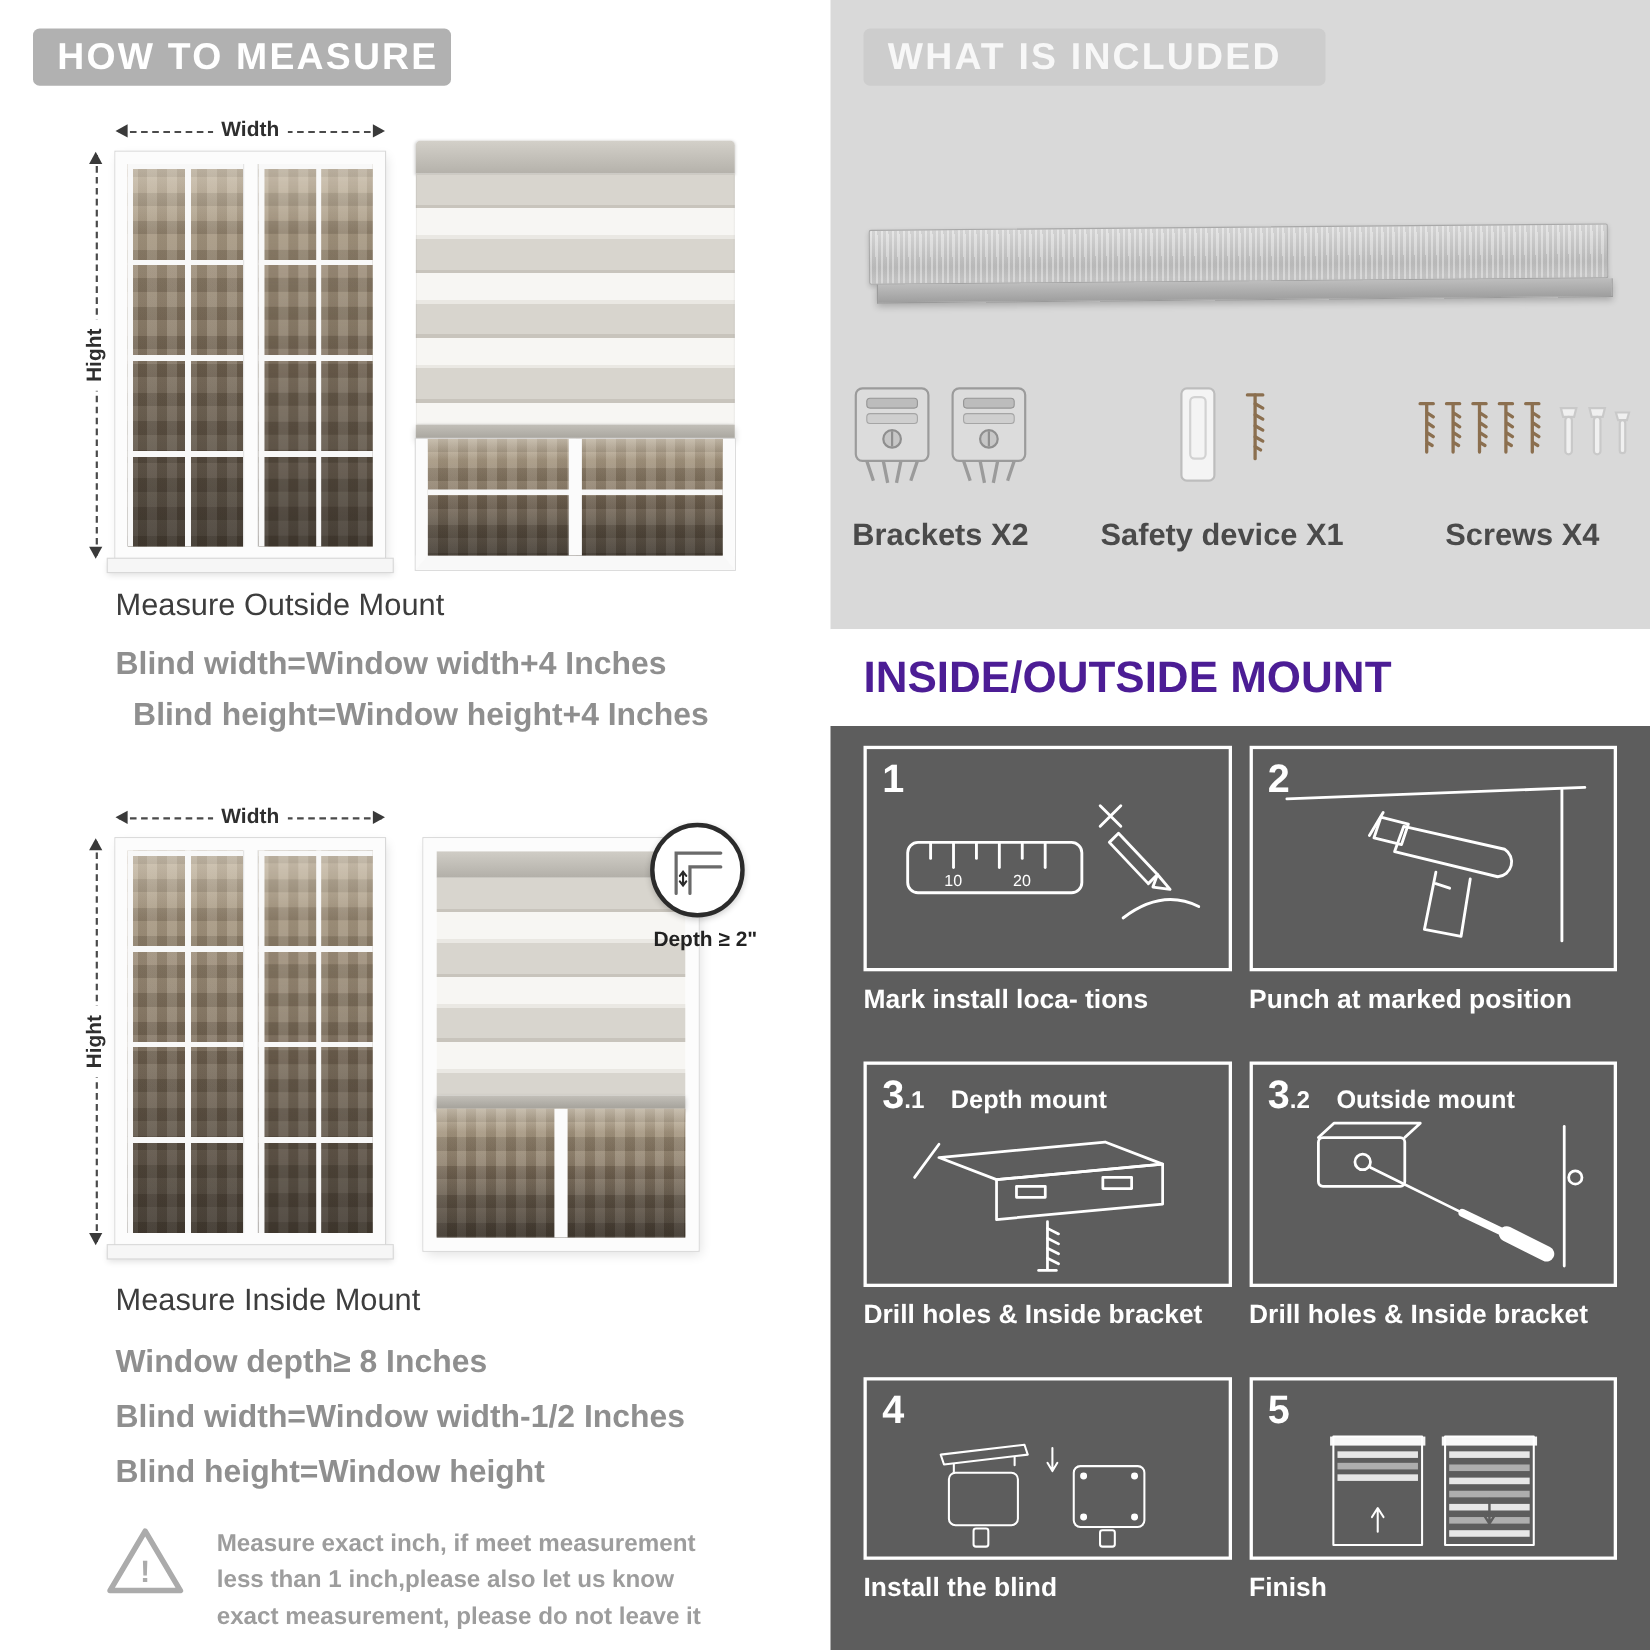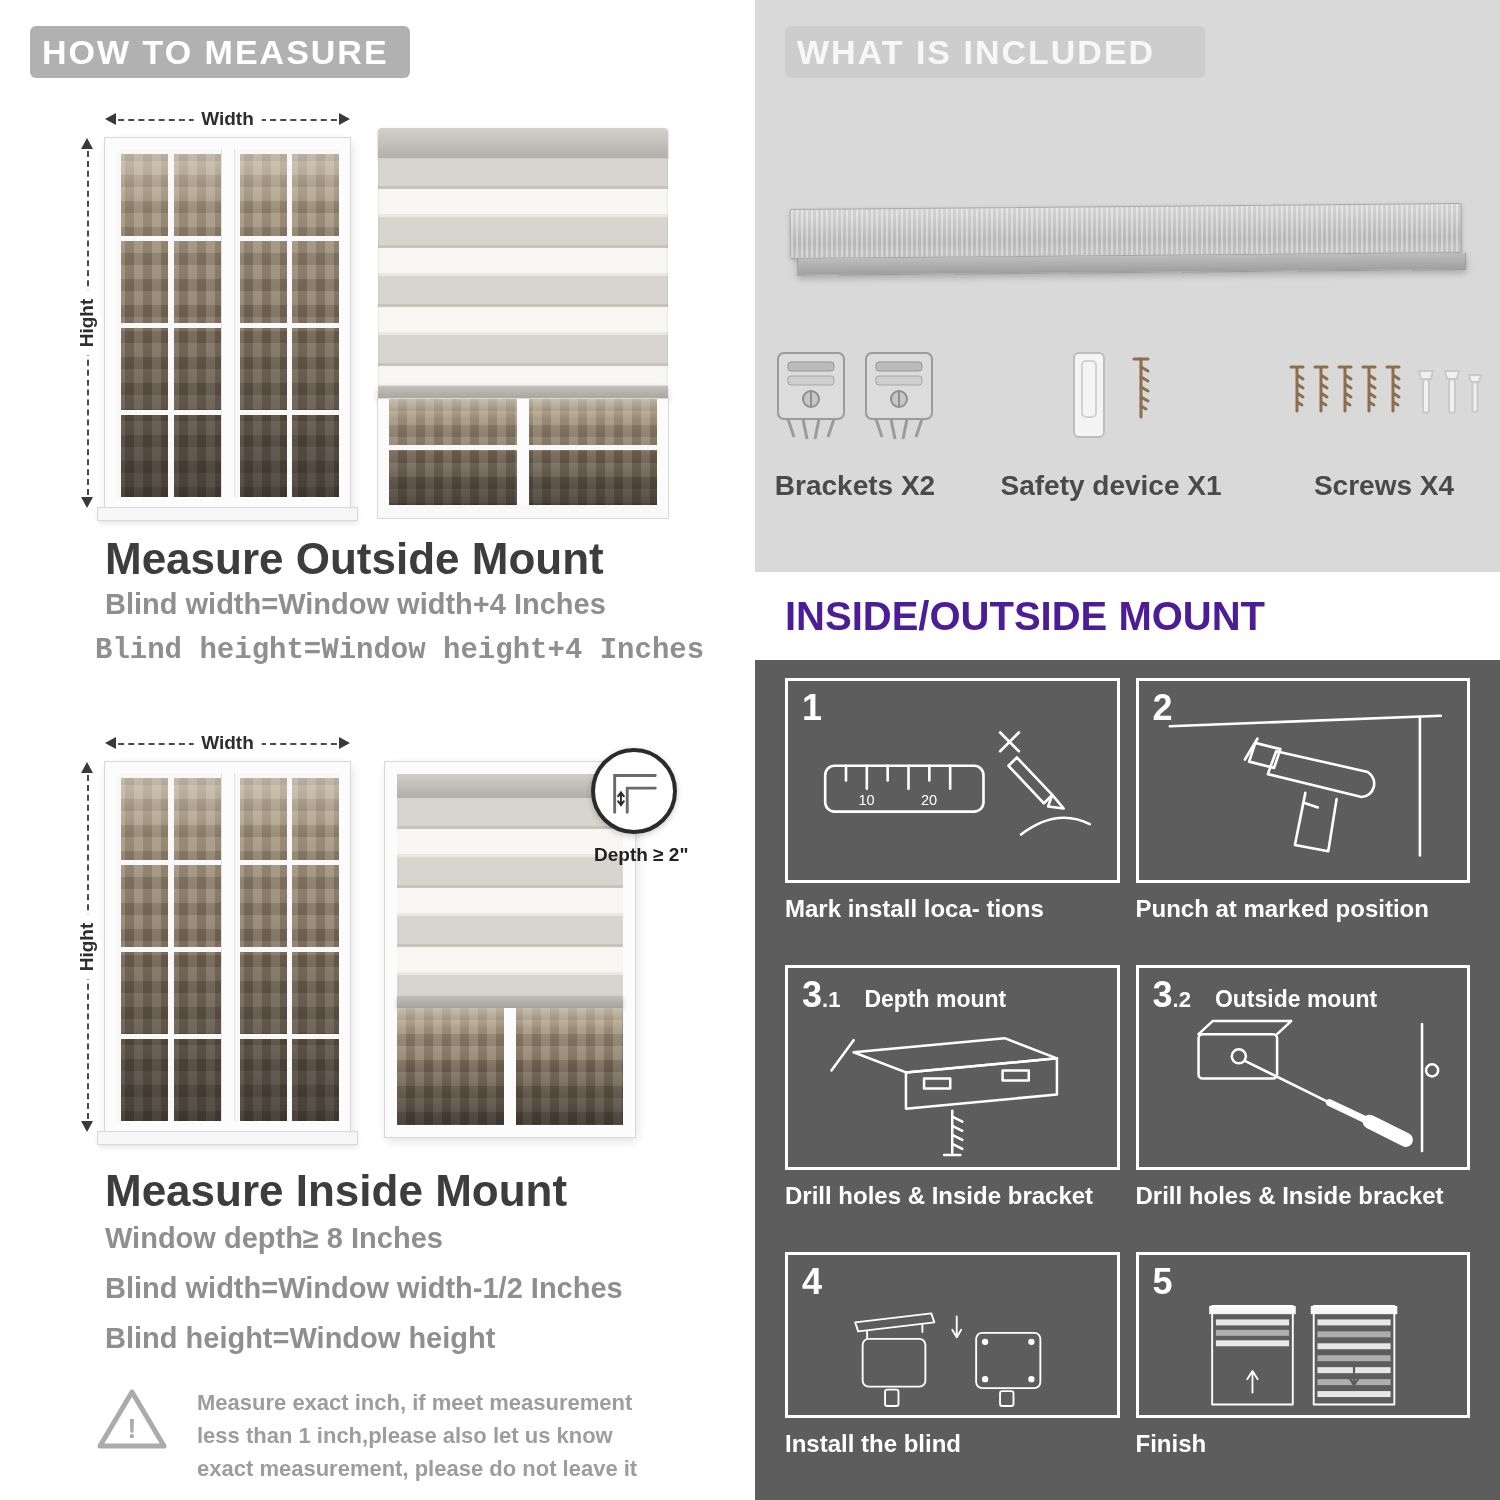--- a/index.html
+++ b/index.html
@@ -2,25 +2,25 @@
 <html><head>
 <meta charset="utf-8">
 <style>
   * { margin:0; padding:0; box-sizing:border-box; }
   html,body { background:#fff; }
   body { font-family:"Liberation Sans", sans-serif; }
   .page { position:relative; width:1500px; height:1500px; background:#fff; overflow:hidden; }
 
   
   .badge { position:absolute; height:52px; border-radius:6px; display:flex; align-items:center;
-           font-size:34px; font-weight:bold; letter-spacing:2px; color:#fff; padding-left:12px; }
+           font-size:34px; font-weight:bold; letter-spacing:2px; color:#fff; padding-left:22px; }
   .badge-left  { left:30px;  top:26px; width:380px; background:#b1b1b1; }
   .badge-right { left:785px; top:26px; width:420px; background:#cdcdcd; color:#f7f7f7; }
 
-  .title { position:absolute; font-size:44px; font-weight:bold; color:#3d3d3d; }
+  .title { position:absolute; font-size:28px; font-weight:normal; color:#3d3d3d; }
   .gray-line { position:absolute; font-size:29px; font-weight:bold; color:#8f8f8f; }
 
   
   .meas-group { position:absolute; width:274px; height:400px; }
   .harrow { position:absolute; left:29px; top:0; width:245px; height:22px; }
   .harrow .line { position:absolute; top:50%; left:3px; right:3px; border-top:2px dashed #4a4a4a; }
   .varrow { position:absolute; left:0; top:30px; width:22px; height:370px; }
   .varrow .line { position:absolute; left:50%; top:3px; bottom:3px; border-left:2px dashed #4a4a4a; }
   .ah { position:absolute; width:0; height:0; }
   .ah-l { left:0; top:calc(50% - 6px); border-top:6px solid transparent; border-bottom:6px solid transparent; border-right:11px solid #3a3a3a; }
@@ -154,21 +154,21 @@
     <div class="bo-rail"></div>
     <div class="bo-peek">
       <div class="peek-photo photo-bg"></div>
       <div class="peek-bar"></div>
       <div class="peek-mullion"></div>
     </div>
   </div>
 
   <div class="title" style="left:105px; top:534px;">Measure Outside Mount</div>
   <div class="gray-line" style="left:105px; top:588px;">Blind width=Window width+4 Inches</div>
-  <div class="gray-line" style="left:95px; top:634px;font-family:Liberation Mono, monospace;">Blind height=Window height+4 Inches</div>
+  <div class="gray-line" style="left:121px; top:634px;">Blind height=Window height+4 Inches</div>
 
   <div class="meas-group" style="left:76px; top:732px;">
     <div class="harrow">
       <span class="line"></span>
       <i class="ah ah-l"></i>
       <i class="ah ah-r"></i>
       <span class="mlbl">Width</span>
     </div>
     <div class="varrow">
       <span class="line"></span>

